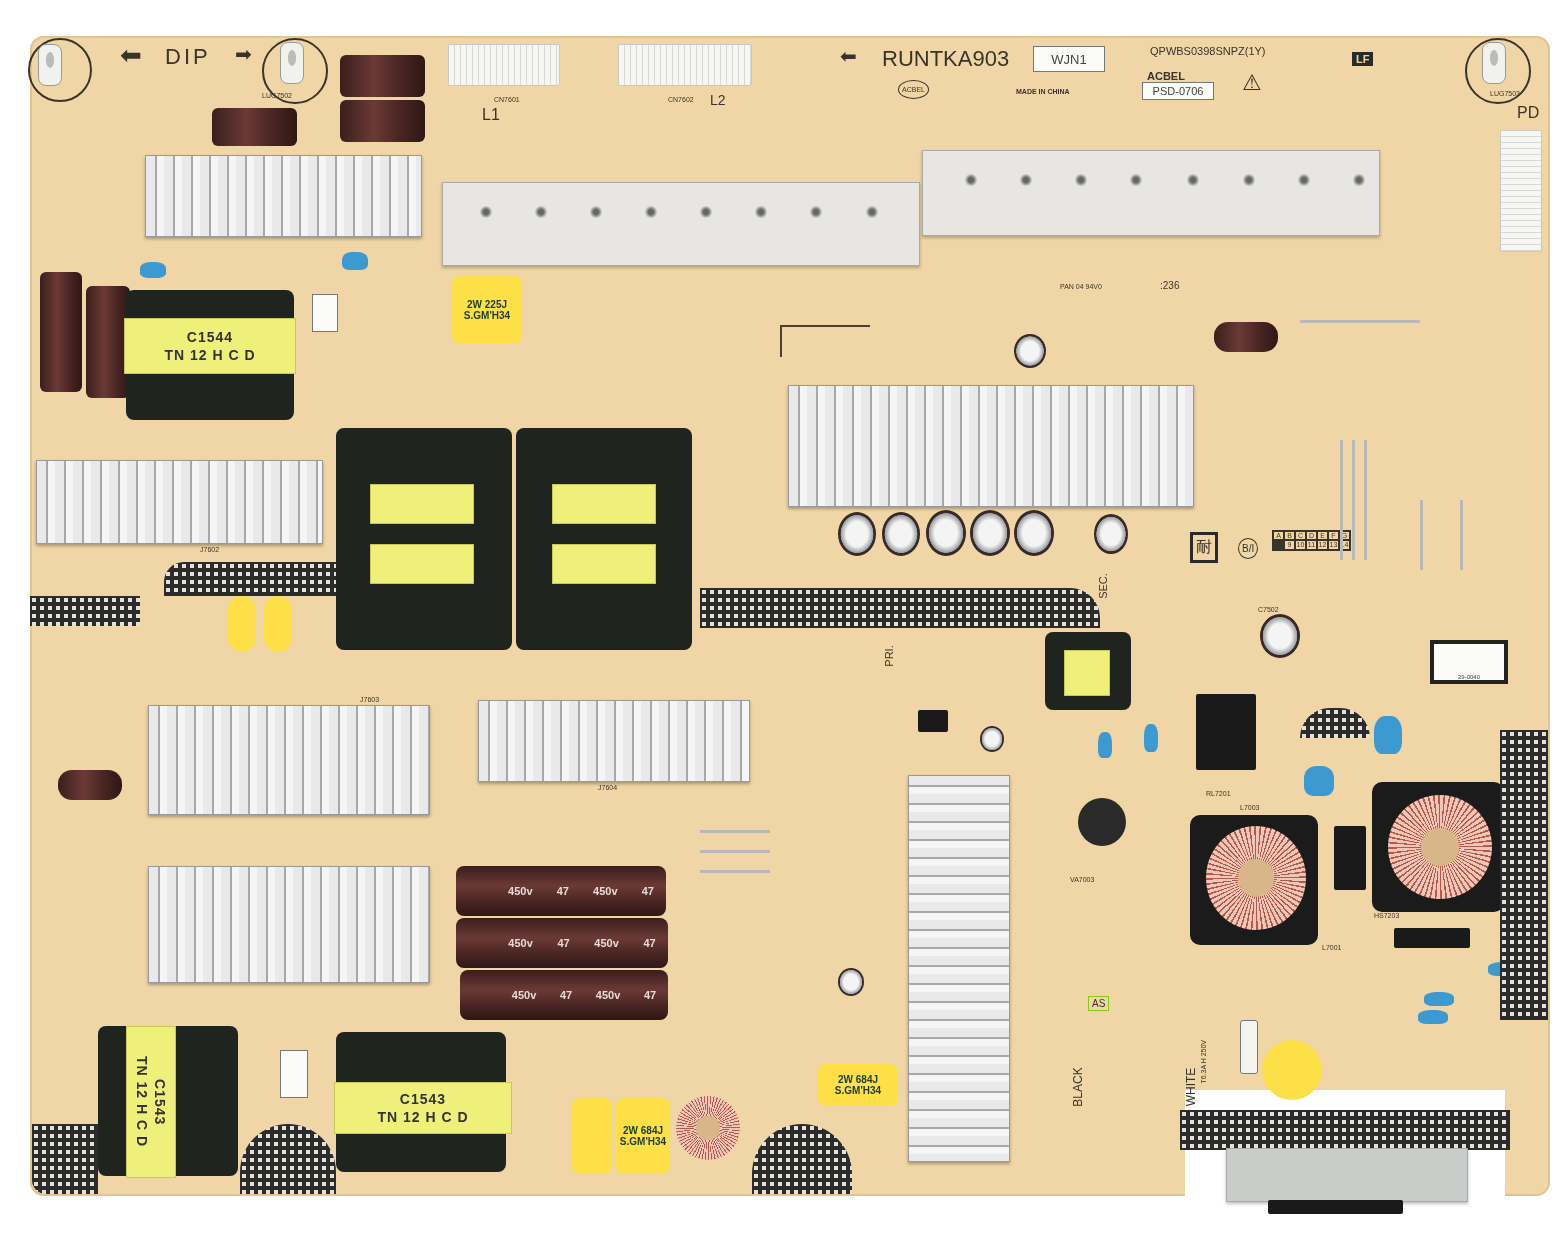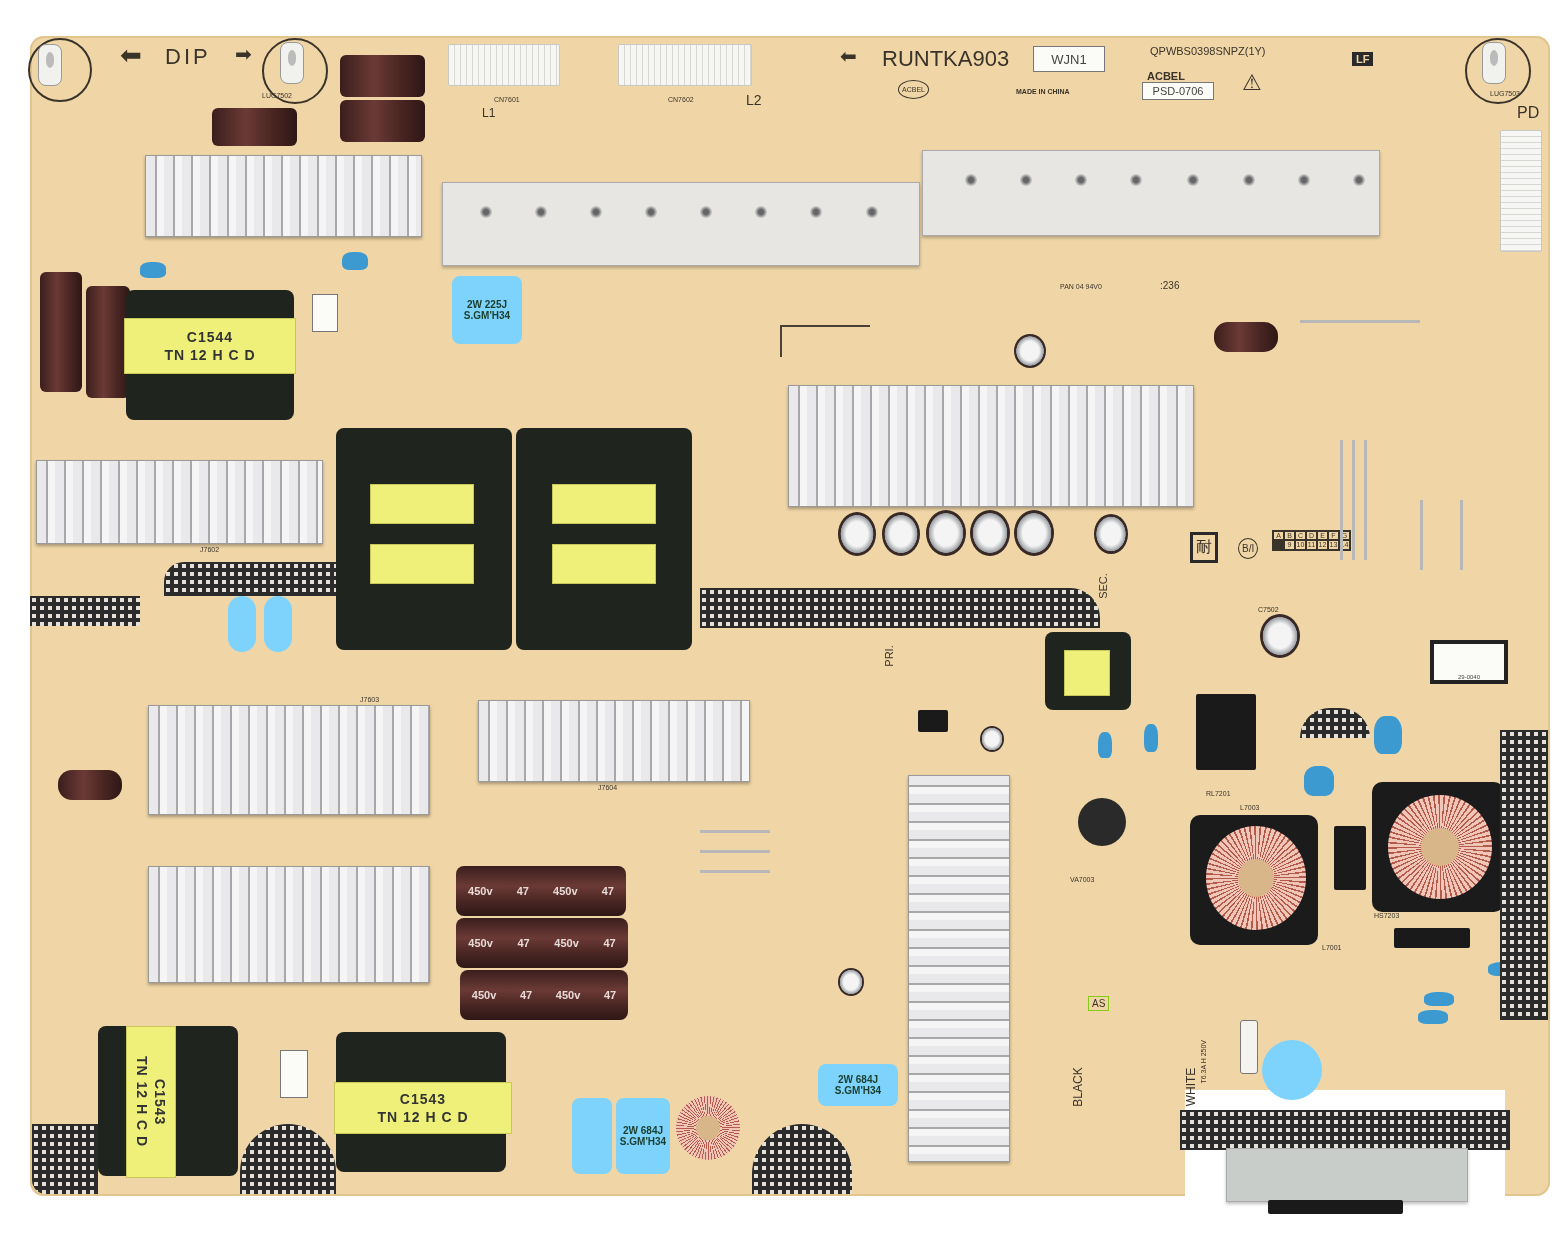--- a/index.html
+++ b/index.html
@@ -12,23 +12,23 @@
     background-image:radial-gradient(#e6e1d8 38%,transparent 40%);background-size:8px 8px;}
   .hs{position:absolute;background:repeating-linear-gradient(90deg,#e9e9eb 0 9px,#a8a8ab 9px 11px,#f5f5f6 11px 18px);
     border:1px solid #9a9a9a;box-shadow:0 2px 3px rgba(0,0,0,.3);}
   .plate{position:absolute;background:#e8e6e2;border:1px solid #aaa;box-shadow:0 2px 3px rgba(0,0,0,.25);}
   .screw{position:absolute;width:12px;height:12px;border-radius:50%;background:radial-gradient(#666 30%,#bbb 60%,#eee 100%);}
   .xfmr{position:absolute;background:#1f241f;border-radius:8px;}
   .xband{position:absolute;background:#eef07a;border:1px solid #c8c85a;display:flex;flex-direction:column;align-items:center;justify-content:center;
     color:#333;font-size:14px;font-weight:bold;letter-spacing:1px;line-height:18px;}
   .ecap{position:absolute;background:linear-gradient(90deg,#3a1e1c,#6b3a36 40%,#4a2623 70%,#2e1715);border-radius:6px;}
   .ecap-h{position:absolute;background:linear-gradient(180deg,#3a1e1c,#6b3a36 40%,#4a2623 70%,#2e1715);border-radius:8px;
-    color:#e8dad6;font-size:11px;font-weight:bold;display:flex;align-items:center;justify-content:space-around;}
+    color:#e8dad6;font-size:11px;font-weight:bold;display:flex;align-items:center;justify-content:space-around;padding-left:40px;}
   .can{position:absolute;border-radius:50%;background:radial-gradient(#f4f4f4 40%,#9ca0a4 60%,#3a2a28 62%,#2a1c1a 100%);}
-  .film{position:absolute;background:#7dd3fc;border-radius:8px;color:#1a3d2c;font-size:10px;font-weight:bold;
+  .film{position:absolute;background:#fde047;border-radius:8px;color:#1a3d2c;font-size:10px;font-weight:bold;
     display:flex;align-items:center;justify-content:center;text-align:center;}
   .ycap{position:absolute;background:#3c9ad0;border-radius:40% 40% 30% 30%;}
   .toroid{position:absolute;border-radius:50%;
     background:repeating-conic-gradient(#f0c6b8 0 4deg,#b35a4a 4deg 6deg);}
   .toroid::after{content:"";position:absolute;left:32%;top:32%;width:36%;height:36%;border-radius:50%;background:#d9b58a;}
   .choke{position:absolute;background:#1b1b1b;border-radius:10px;}
   .conn{position:absolute;background:#f6f6f4;border:1px solid #c9c9c4;border-radius:2px;
     background-image:repeating-linear-gradient(90deg,#f6f6f4 0 5px,#d8d8d2 5px 6px);}
   .hole{position:absolute;border:2px solid #3a332a;border-radius:50%;}
   .lug{position:absolute;background:#f1f1ee;border:1px solid #999;border-radius:8px;}
@@ -63,24 +63,24 @@
 <div class="silk" style="left:1016px;top:88px;font-size:7px;font-weight:bold;">MADE IN CHINA</div>
 <div class="silk" style="left:898px;top:80px;font-size:7px;border:1px solid #3a332a;border-radius:50%;padding:5px 3px;">ACBEL</div>
 <div class="silk" style="left:1242px;top:70px;font-size:22px;">⚠</div>
 <div class="silk" style="left:1352px;top:52px;font-size:11px;background:#2a2a2a;color:#f0d6a6;padding:1px 4px;font-weight:bold;">LF</div>
 <div class="silk" style="left:1517px;top:104px;font-size:16px;">PD</div>
 <div class="silk" style="left:1060px;top:283px;font-size:7px;">PAN 04 94V0</div>
 <div class="silk" style="left:1160px;top:280px;font-size:10px;">:236</div>
 
 <div class="conn" style="left:448px;top:44px;width:110px;height:40px;"></div>
 <div class="silk" style="left:494px;top:96px;font-size:7px;">CN7601</div>
-<div class="silk" style="left:482px;top:106px;font-size:12px;">L1</div>
+<div class="silk" style="left:482px;top:106px;font-size:16px;">L1</div>
 <div class="conn" style="left:618px;top:44px;width:132px;height:40px;"></div>
 <div class="silk" style="left:668px;top:96px;font-size:7px;">CN7602</div>
-<div class="silk" style="left:746px;top:92px;font-size:14px;">L2</div>
+<div class="silk" style="left:710px;top:92px;font-size:14px;">L2</div>
 <div class="conn" style="left:1500px;top:130px;width:40px;height:120px;background-image:repeating-linear-gradient(180deg,#f6f6f4 0 5px,#d8d8d2 5px 6px);"></div>
 
 <div class="plate" style="left:442px;top:182px;width:476px;height:82px;"></div>
 <div class="screw" style="left:480px;top:206px;"></div>
 <div class="screw" style="left:535px;top:206px;"></div>
 <div class="screw" style="left:590px;top:206px;"></div>
 <div class="screw" style="left:645px;top:206px;"></div>
 <div class="screw" style="left:700px;top:206px;"></div>
 <div class="screw" style="left:755px;top:206px;"></div>
 <div class="screw" style="left:810px;top:206px;"></div>

